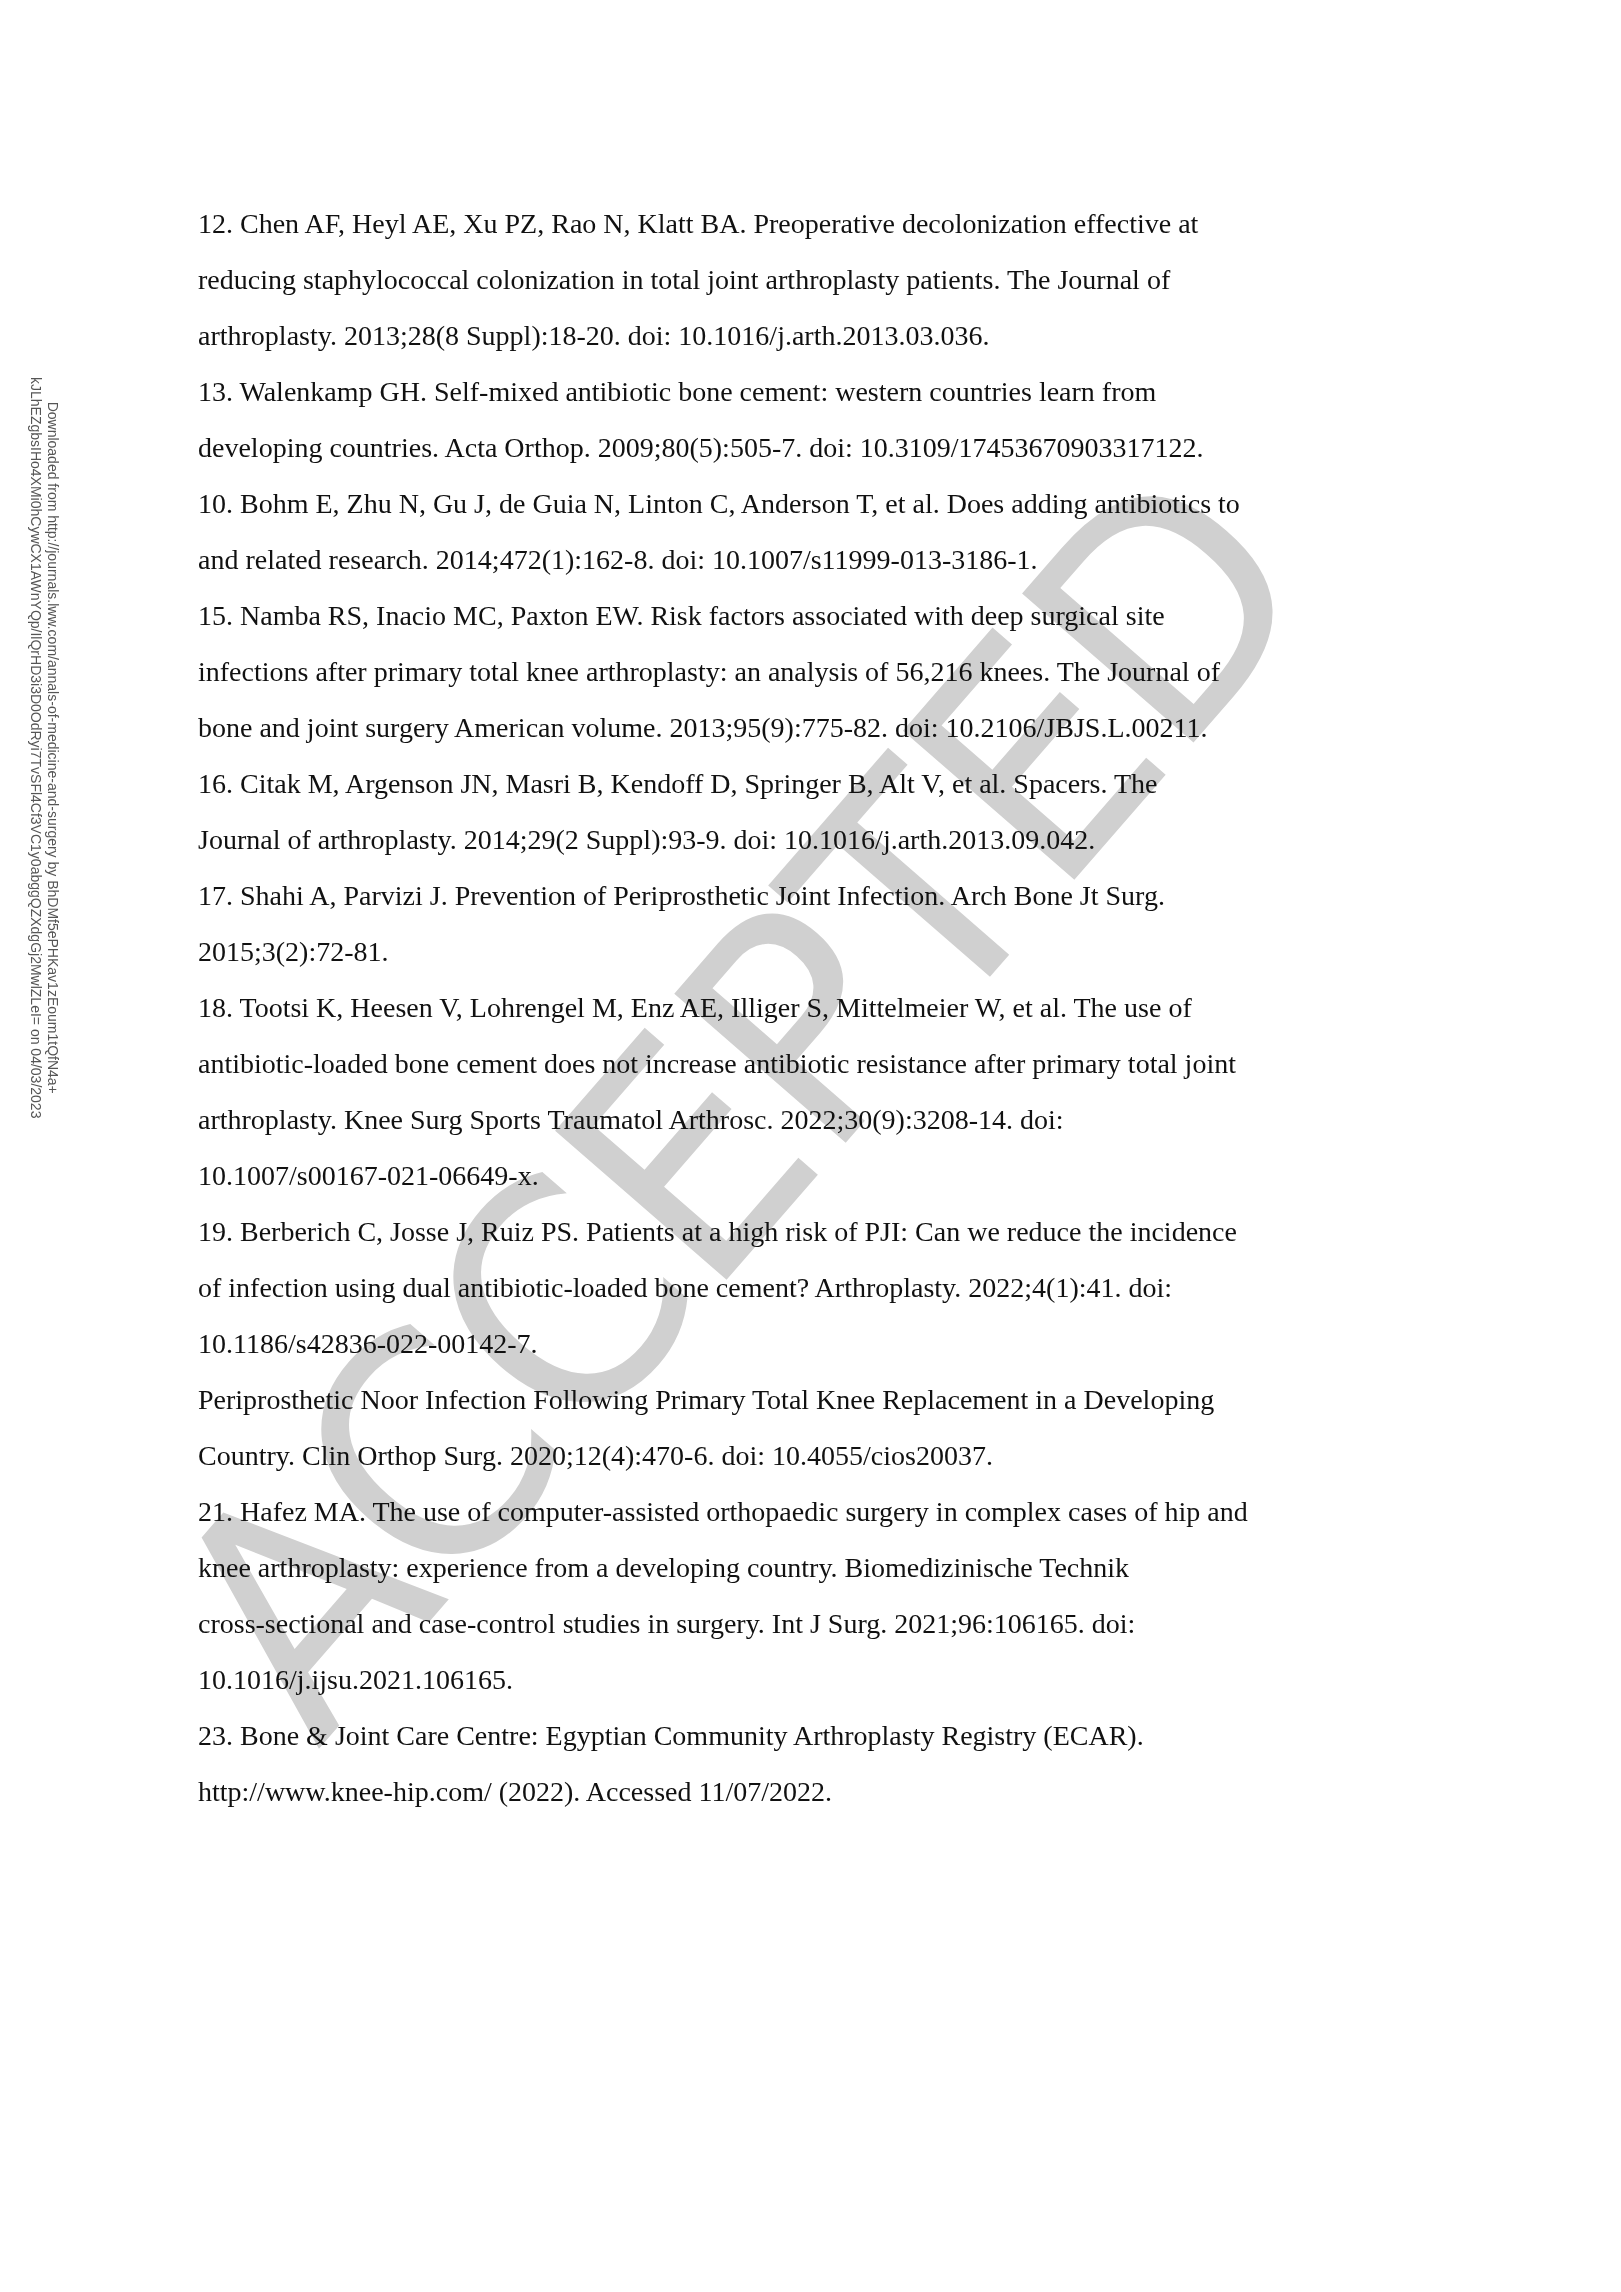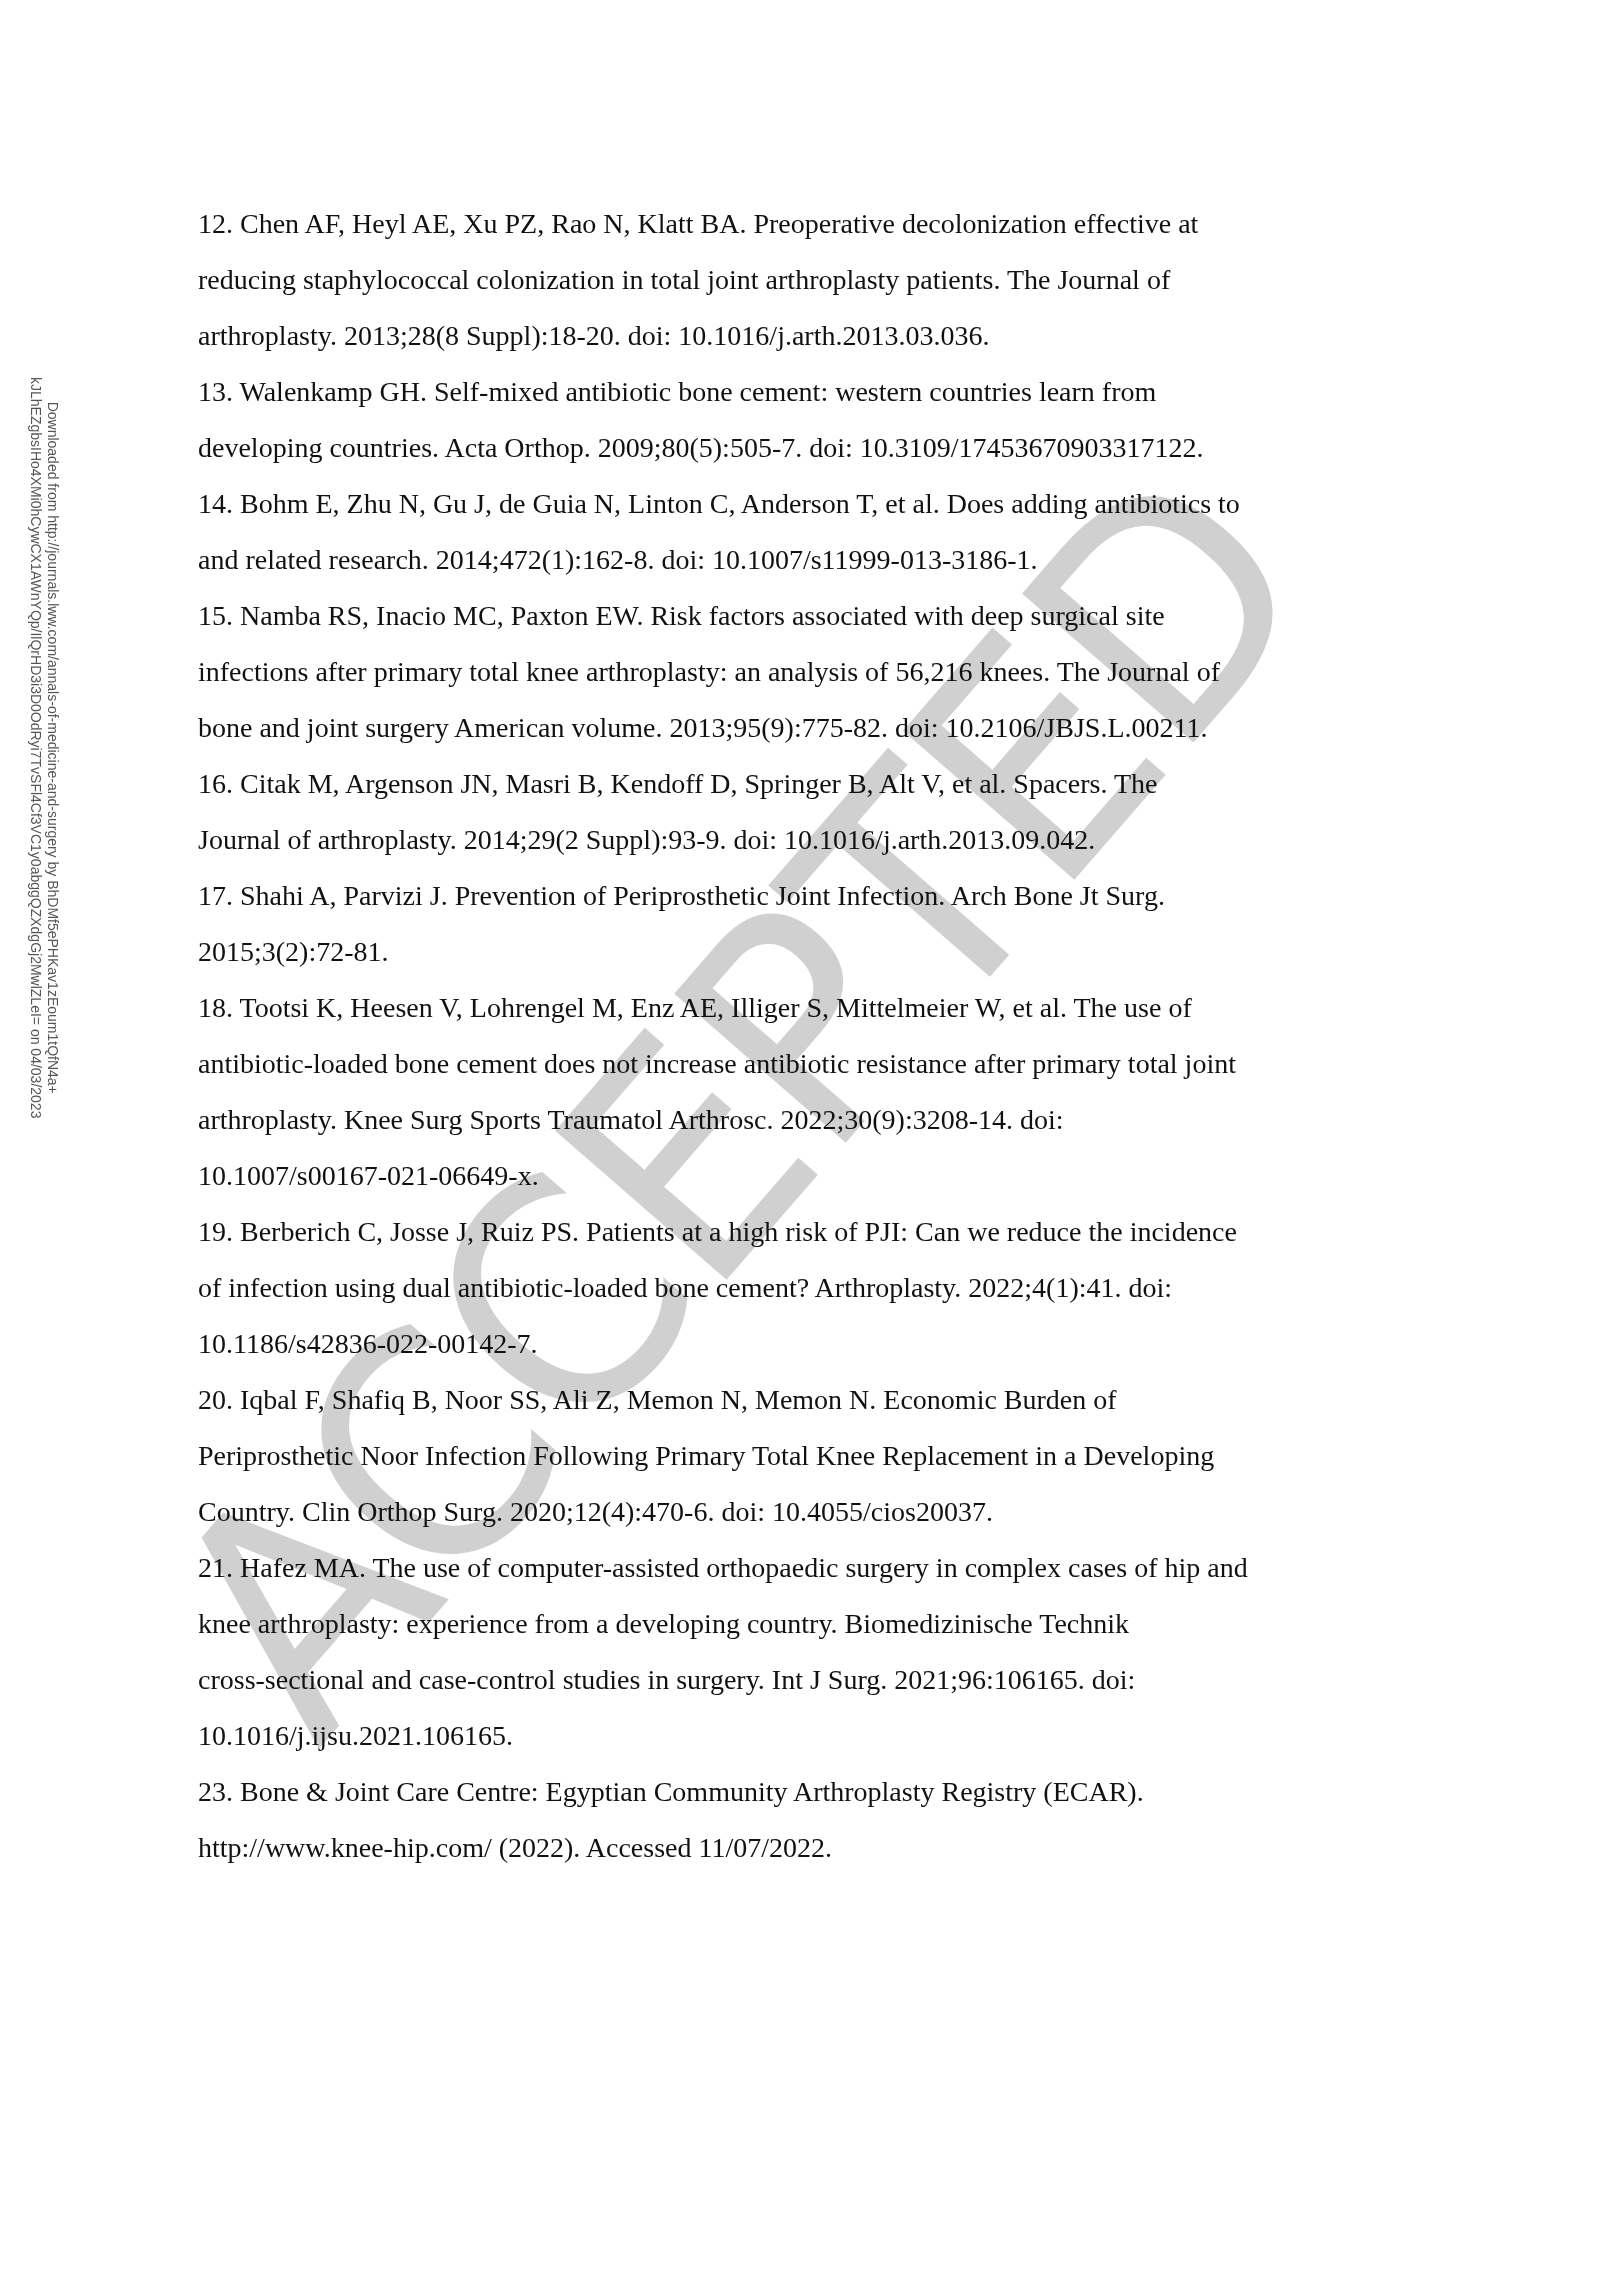--- a/index.html
+++ b/index.html
@@ -92,21 +92,21 @@
       <div>
         <div class="ref-line">12. Chen AF, Heyl AE, Xu PZ, Rao N, Klatt BA. Preoperative decolonization effective at</div>
         <div class="ref-line">reducing staphylococcal colonization in total joint arthroplasty patients. The Journal of</div>
         <div class="ref-line">arthroplasty. 2013;28(8 Suppl):18-20. doi: 10.1016/j.arth.2013.03.036.</div>
       </div>
       <div>
         <div class="ref-line">13. Walenkamp GH. Self-mixed antibiotic bone cement: western countries learn from</div>
         <div class="ref-line">developing countries. Acta Orthop. 2009;80(5):505-7. doi: 10.3109/17453670903317122.</div>
       </div>
       <div>
-        <div class="ref-line">14. Bohm E, Zhu N, Gu J, de Guia N, Linton C, Anderson T, et al. Does adding antibiotics to</div>
+        <div class="ref-line">10. Bohm E, Zhu N, Gu J, de Guia N, Linton C, Anderson T, et al. Does adding antibiotics to</div>
         <div class="ref-line">and related research. 2014;472(1):162-8. doi: 10.1007/s11999-013-3186-1.</div>
       </div>
       <div>
         <div class="ref-line">15. Namba RS, Inacio MC, Paxton EW. Risk factors associated with deep surgical site</div>
         <div class="ref-line">infections after primary total knee arthroplasty: an analysis of 56,216 knees. The Journal of</div>
         <div class="ref-line">bone and joint surgery American volume. 2013;95(9):775-82. doi: 10.2106/JBJS.L.00211.</div>
       </div>
       <div>
         <div class="ref-line">16. Citak M, Argenson JN, Masri B, Kendoff D, Springer B, Alt V, et al. Spacers. The</div>
         <div class="ref-line">Journal of arthroplasty. 2014;29(2 Suppl):93-9. doi: 10.1016/j.arth.2013.09.042.</div>
@@ -120,21 +120,20 @@
         <div class="ref-line">antibiotic-loaded bone cement does not increase antibiotic resistance after primary total joint</div>
         <div class="ref-line">arthroplasty. Knee Surg Sports Traumatol Arthrosc. 2022;30(9):3208-14. doi:</div>
         <div class="ref-line">10.1007/s00167-021-06649-x.</div>
       </div>
       <div>
         <div class="ref-line">19. Berberich C, Josse J, Ruiz PS. Patients at a high risk of PJI: Can we reduce the incidence</div>
         <div class="ref-line">of infection using dual antibiotic-loaded bone cement? Arthroplasty. 2022;4(1):41. doi:</div>
         <div class="ref-line">10.1186/s42836-022-00142-7.</div>
       </div>
       <div>
-        <div class="ref-line">20. Iqbal F, Shafiq B, Noor SS, Ali Z, Memon N, Memon N. Economic Burden of</div>
         <div class="ref-line">Periprosthetic Noor Infection Following Primary Total Knee Replacement in a Developing</div>
         <div class="ref-line">Country. Clin Orthop Surg. 2020;12(4):470-6. doi: 10.4055/cios20037.</div>
       </div>
       <div>
         <div class="ref-line">21. Hafez MA. The use of computer-assisted orthopaedic surgery in complex cases of hip and</div>
         <div class="ref-line">knee arthroplasty: experience from a developing country. Biomedizinische Technik</div>
       </div>
       <div>
         <div class="ref-line">cross-sectional and case-control studies in surgery. Int J Surg. 2021;96:106165. doi:</div>
         <div class="ref-line">10.1016/j.ijsu.2021.106165.</div>

